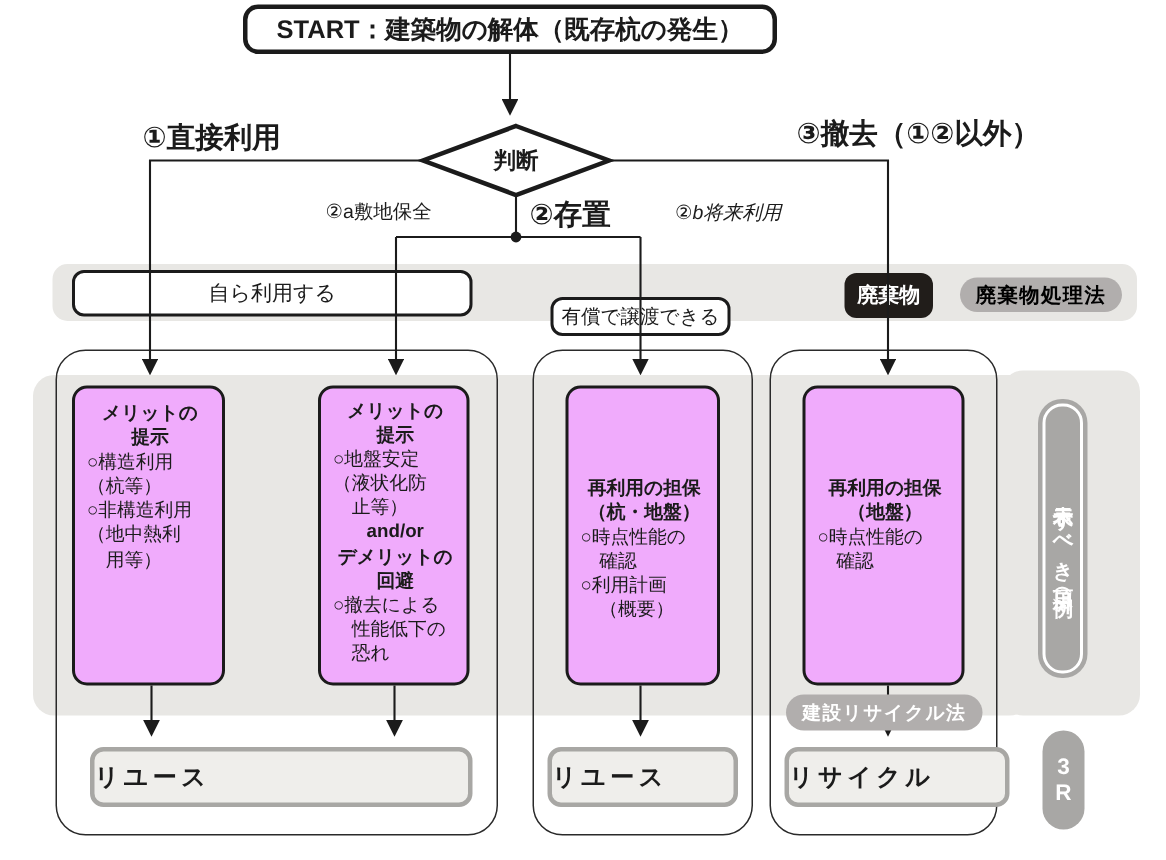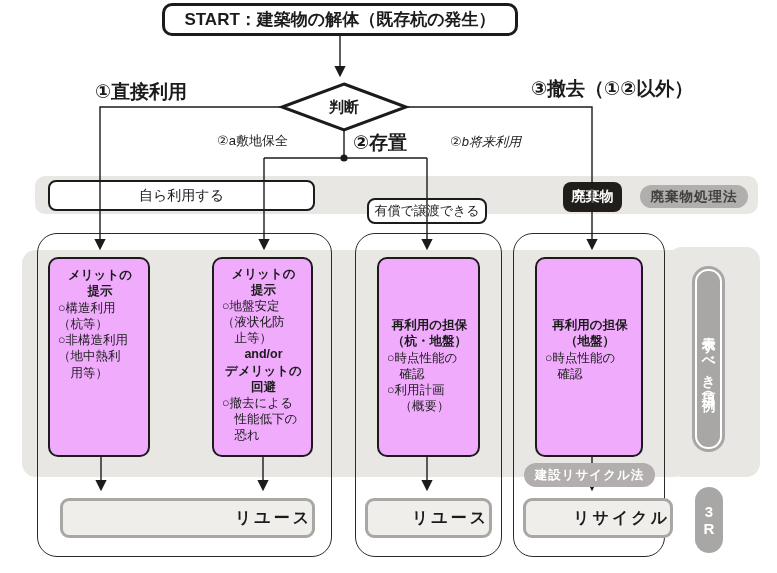--- a/index.html
+++ b/index.html
@@ -26,27 +26,27 @@
   .center-pad{padding-top:58px;}
   .andor{font-weight:bold;text-align:center;margin:1px 0;}
   
   .band-node{background:#fff;border:2.5px solid #1b1b1b;border-radius:8px;
              display:flex;align-items:center;justify-content:center;font-size:14px;}
   .waste-node{background:#211d1a;color:#fff;border-radius:8px;
               display:flex;align-items:center;justify-content:center;
               font-weight:bold;font-size:14px;}
   
   .outcome{background:#efeeeb;border:3px solid #a8a7a4;border-radius:9px;
-           display:flex;align-items:center;justify-content:flex-end;
+           display:flex;align-items:center;justify-content:flex-start;
            font-weight:bold;font-size:16px;letter-spacing:3px;}
   
   .pill{background:#b1aead;color:#fff;border-radius:12px;
         display:flex;align-items:center;justify-content:center;
         font-weight:bold;font-size:12.5px;letter-spacing:1px;}
-  .pill.dim{color:#404040;font-size:13.5px;}
+  .pill.dim{color:#000000;font-size:13.5px;}
   .vpill{background:#a8a7a5;border-radius:16px;}
   .vpill .ring{position:absolute;inset:3px;border:2px solid #fff;border-radius:13px;
                display:flex;align-items:center;justify-content:center;}
   .vpill .vtext{writing-mode:vertical-rl;color:#fff;font-weight:bold;font-size:13.5px;
                 letter-spacing:2px;line-height:1;}
   .badge3r{background:#a8a7a5;border-radius:14px;color:#fff;font-weight:bold;font-size:15px;
            display:flex;align-items:center;justify-content:center;text-align:center;line-height:1.15;}
   
   .branch-big{font-weight:bold;font-size:19px;}
   .branch-small{font-size:13px;}

